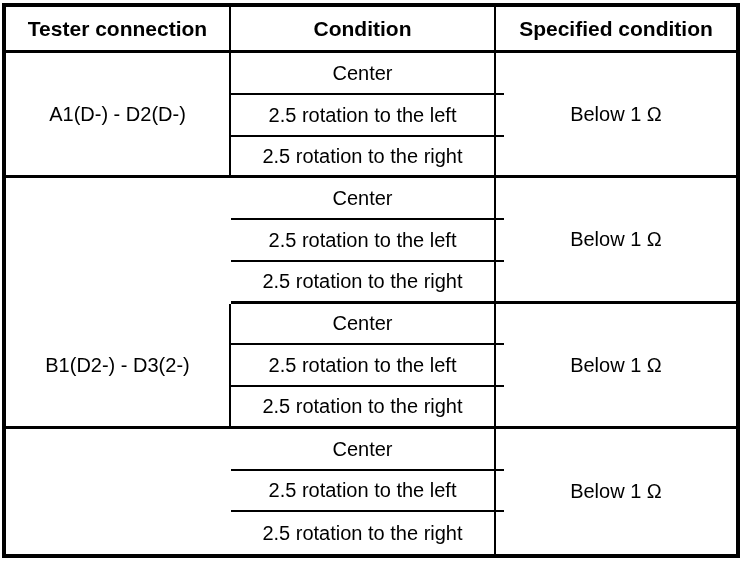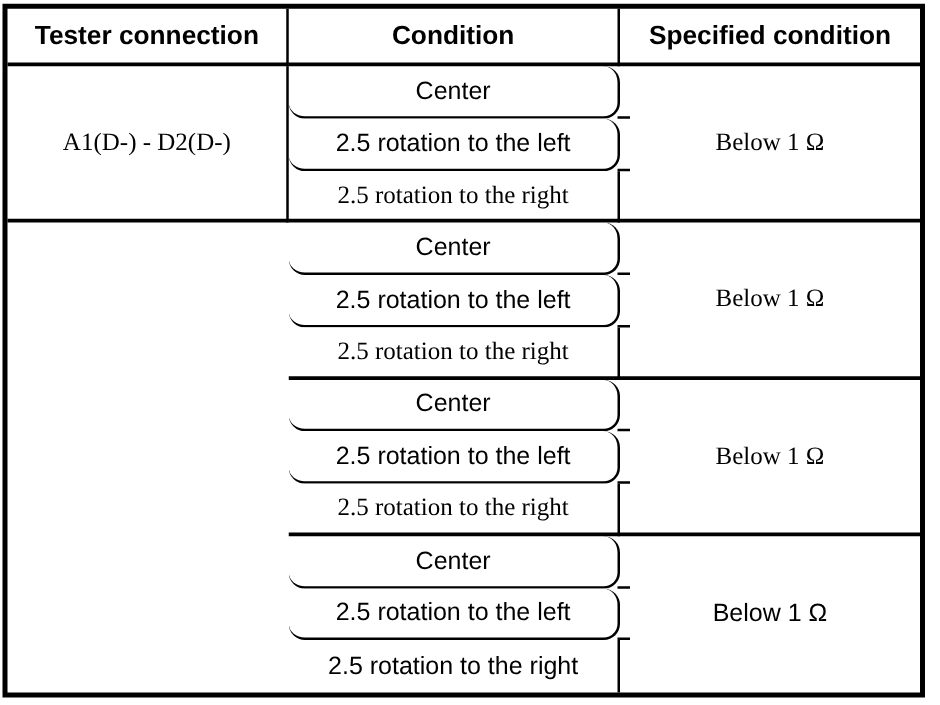--- a/index.html
+++ b/index.html
@@ -30,22 +30,22 @@
     line-height: 1;
     white-space: nowrap;
     text-align: center;
   }
   .header {
     font-weight: bold;
     font-size: 21px;
     border-bottom: 3px solid var(--ink);
   }
   .vr  { border-right: 2px solid var(--ink); }   
-  .sub { border-bottom: 2px solid var(--ink); border-radius: 13px; }  
-  .gend{ border-bottom: 3px solid var(--ink); font-family: Liberation Serif, serif; }  
+  .sub { border-bottom: 2px solid var(--ink); }  
+  .gend{ border-bottom: 3px solid var(--ink); }  
   
   .sub::after {
     content: "";
     position: absolute;
     right: -10px; bottom: -2px;
     width: 10px; height: 2px;
     background: var(--ink);
   }
 </style>
 </head>
@@ -61,20 +61,21 @@
   <div class="cell vr sub" style="grid-row:2;grid-column:2">Center</div>
   <div class="cell vr sub" style="grid-row:3;grid-column:2">2.5 rotation to the left</div>
   <div class="cell vr gend" style="grid-row:4;grid-column:2">2.5 rotation to the right</div>
   <div class="cell gend" style="grid-row:2/span 3;grid-column:3">Below 1 Ω</div>
 
   <div class="cell vr sub" style="grid-row:5;grid-column:2">Center</div>
   <div class="cell vr sub" style="grid-row:6;grid-column:2">2.5 rotation to the left</div>
   <div class="cell vr gend" style="grid-row:7;grid-column:2">2.5 rotation to the right</div>
   <div class="cell gend" style="grid-row:5/span 3;grid-column:3">Below 1 Ω</div>
 
+  <div class="cell vr gend" style="grid-row:8/span 3;grid-column:1">B1(D2-) - D3(2-)</div>
   <div class="cell vr sub" style="grid-row:8;grid-column:2">Center</div>
   <div class="cell vr sub" style="grid-row:9;grid-column:2">2.5 rotation to the left</div>
   <div class="cell vr gend" style="grid-row:10;grid-column:2">2.5 rotation to the right</div>
   <div class="cell gend" style="grid-row:8/span 3;grid-column:3">Below 1 Ω</div>
 
   <div class="cell vr sub" style="grid-row:11;grid-column:2">Center</div>
   <div class="cell vr sub" style="grid-row:12;grid-column:2">2.5 rotation to the left</div>
   <div class="cell vr" style="grid-row:13;grid-column:2">2.5 rotation to the right</div>
   <div class="cell" style="grid-row:11/span 3;grid-column:3">Below 1 Ω</div>
 

